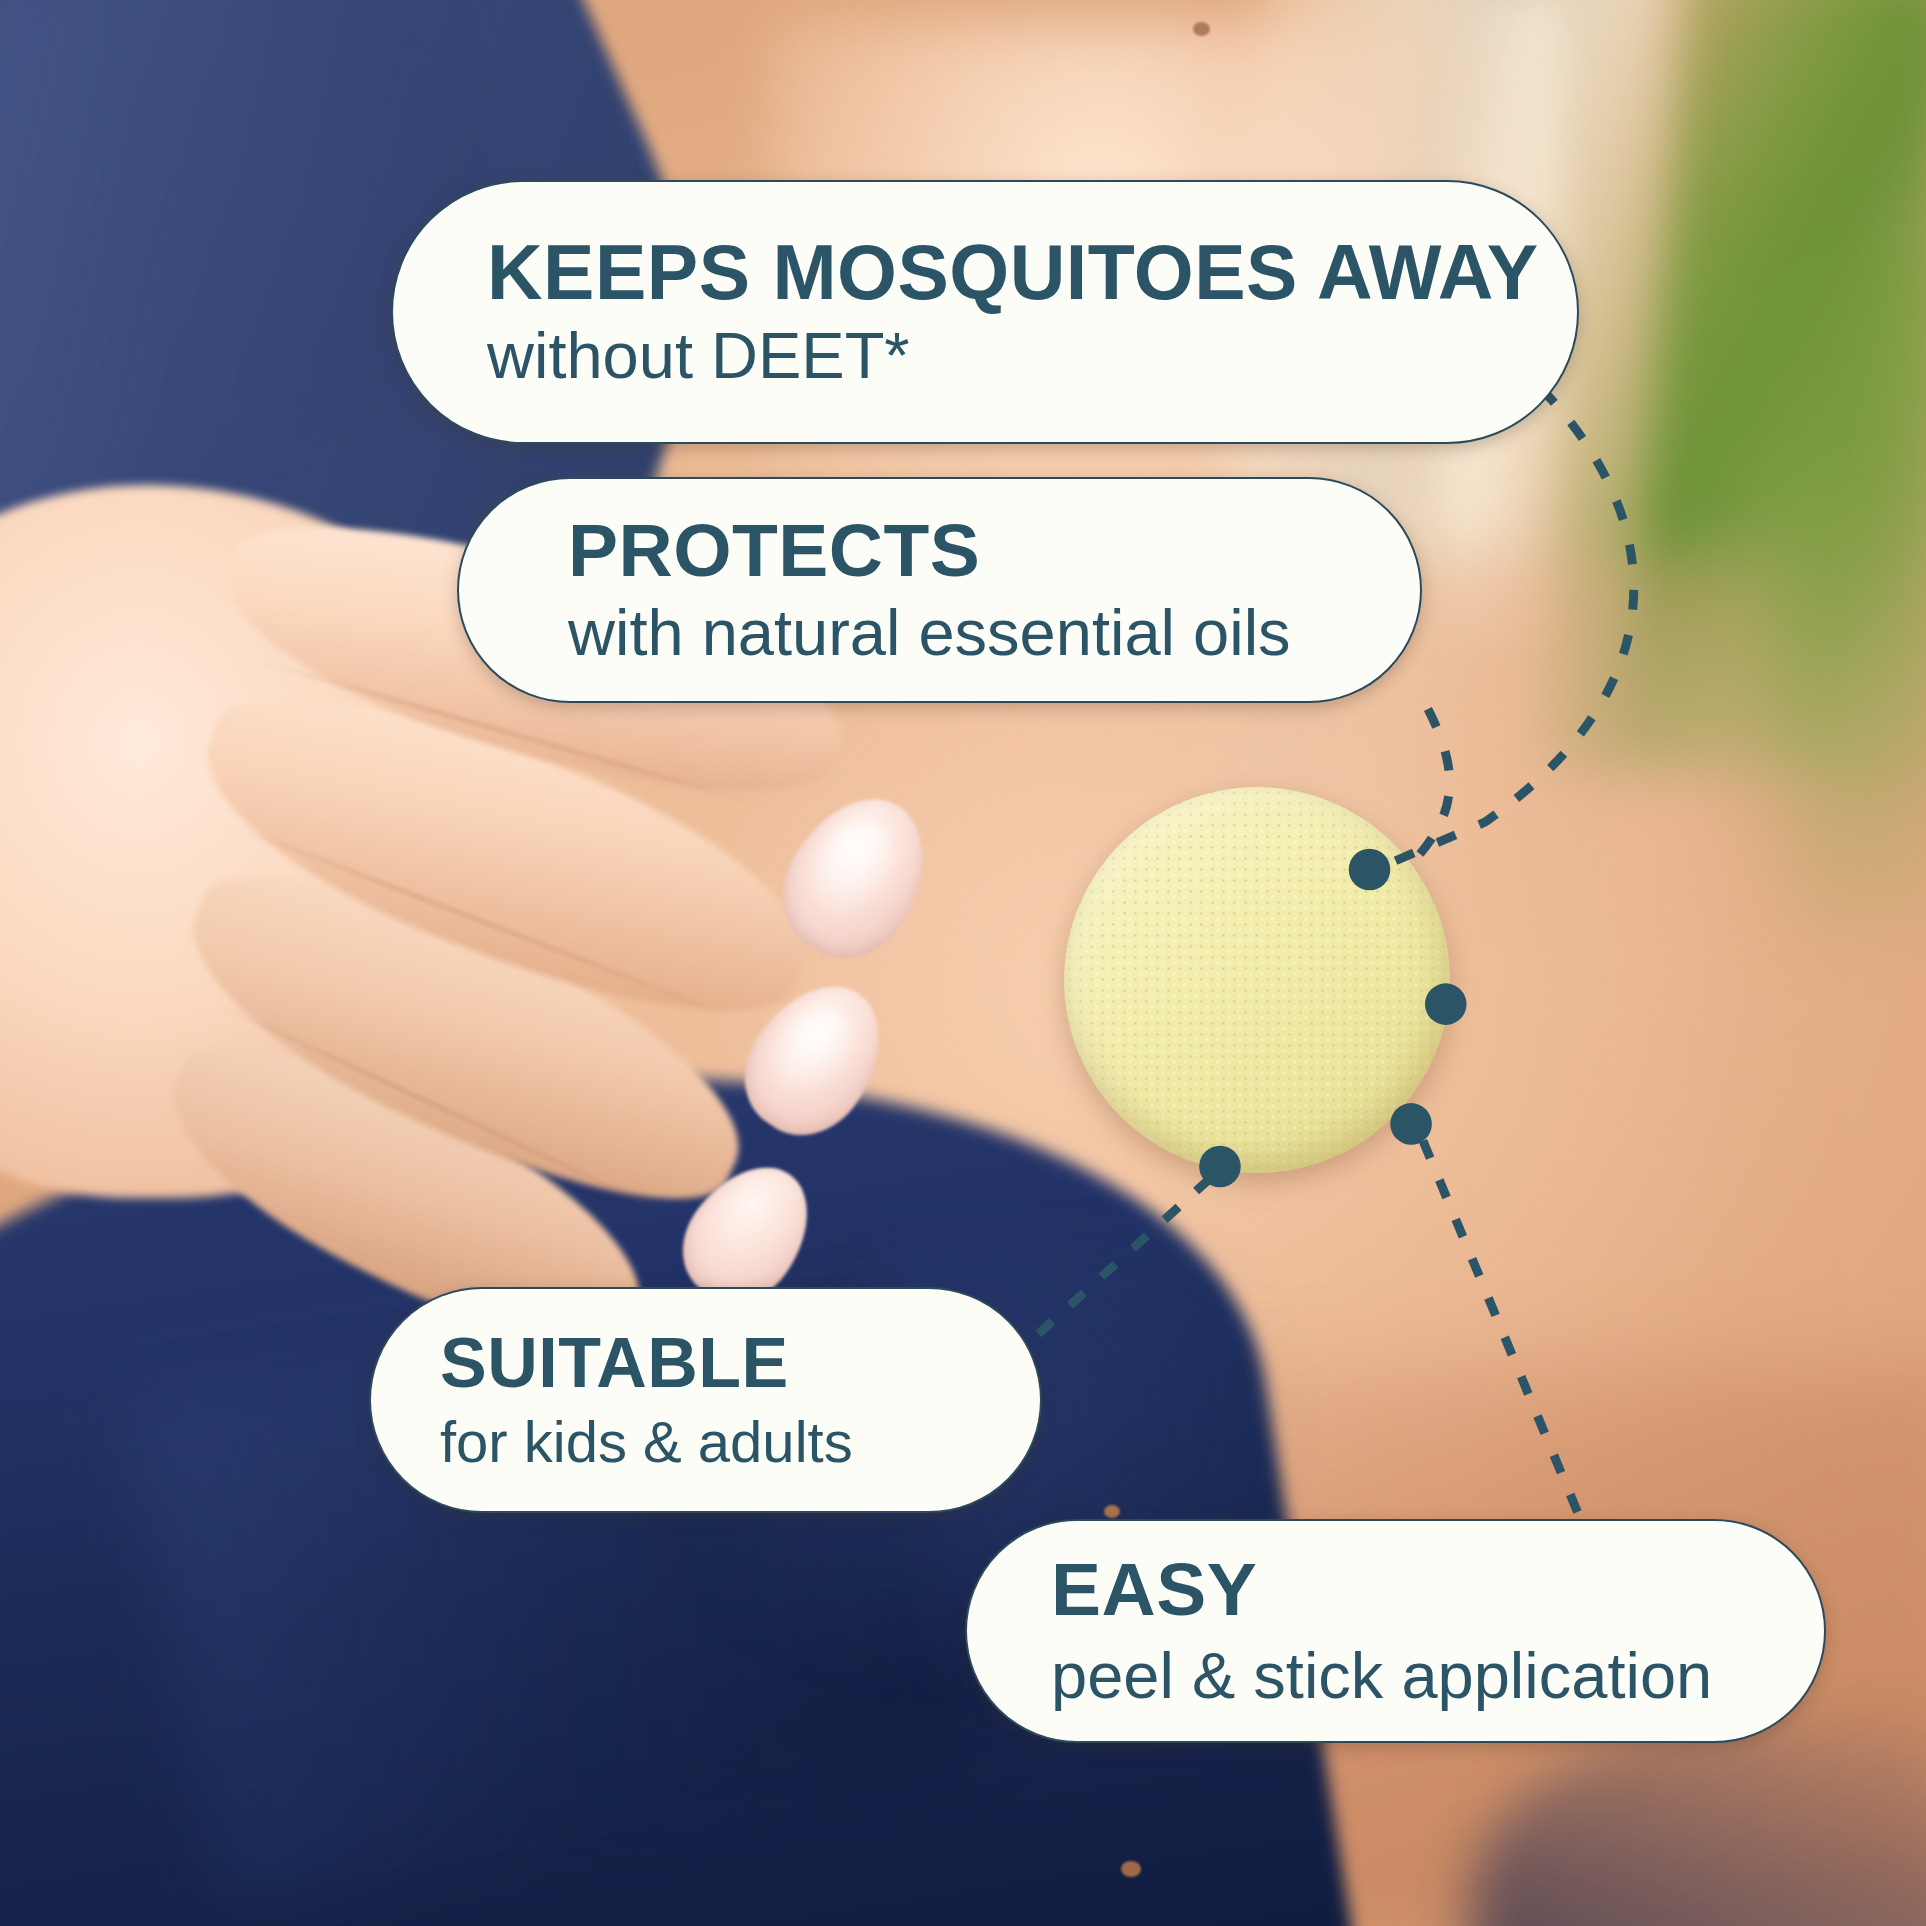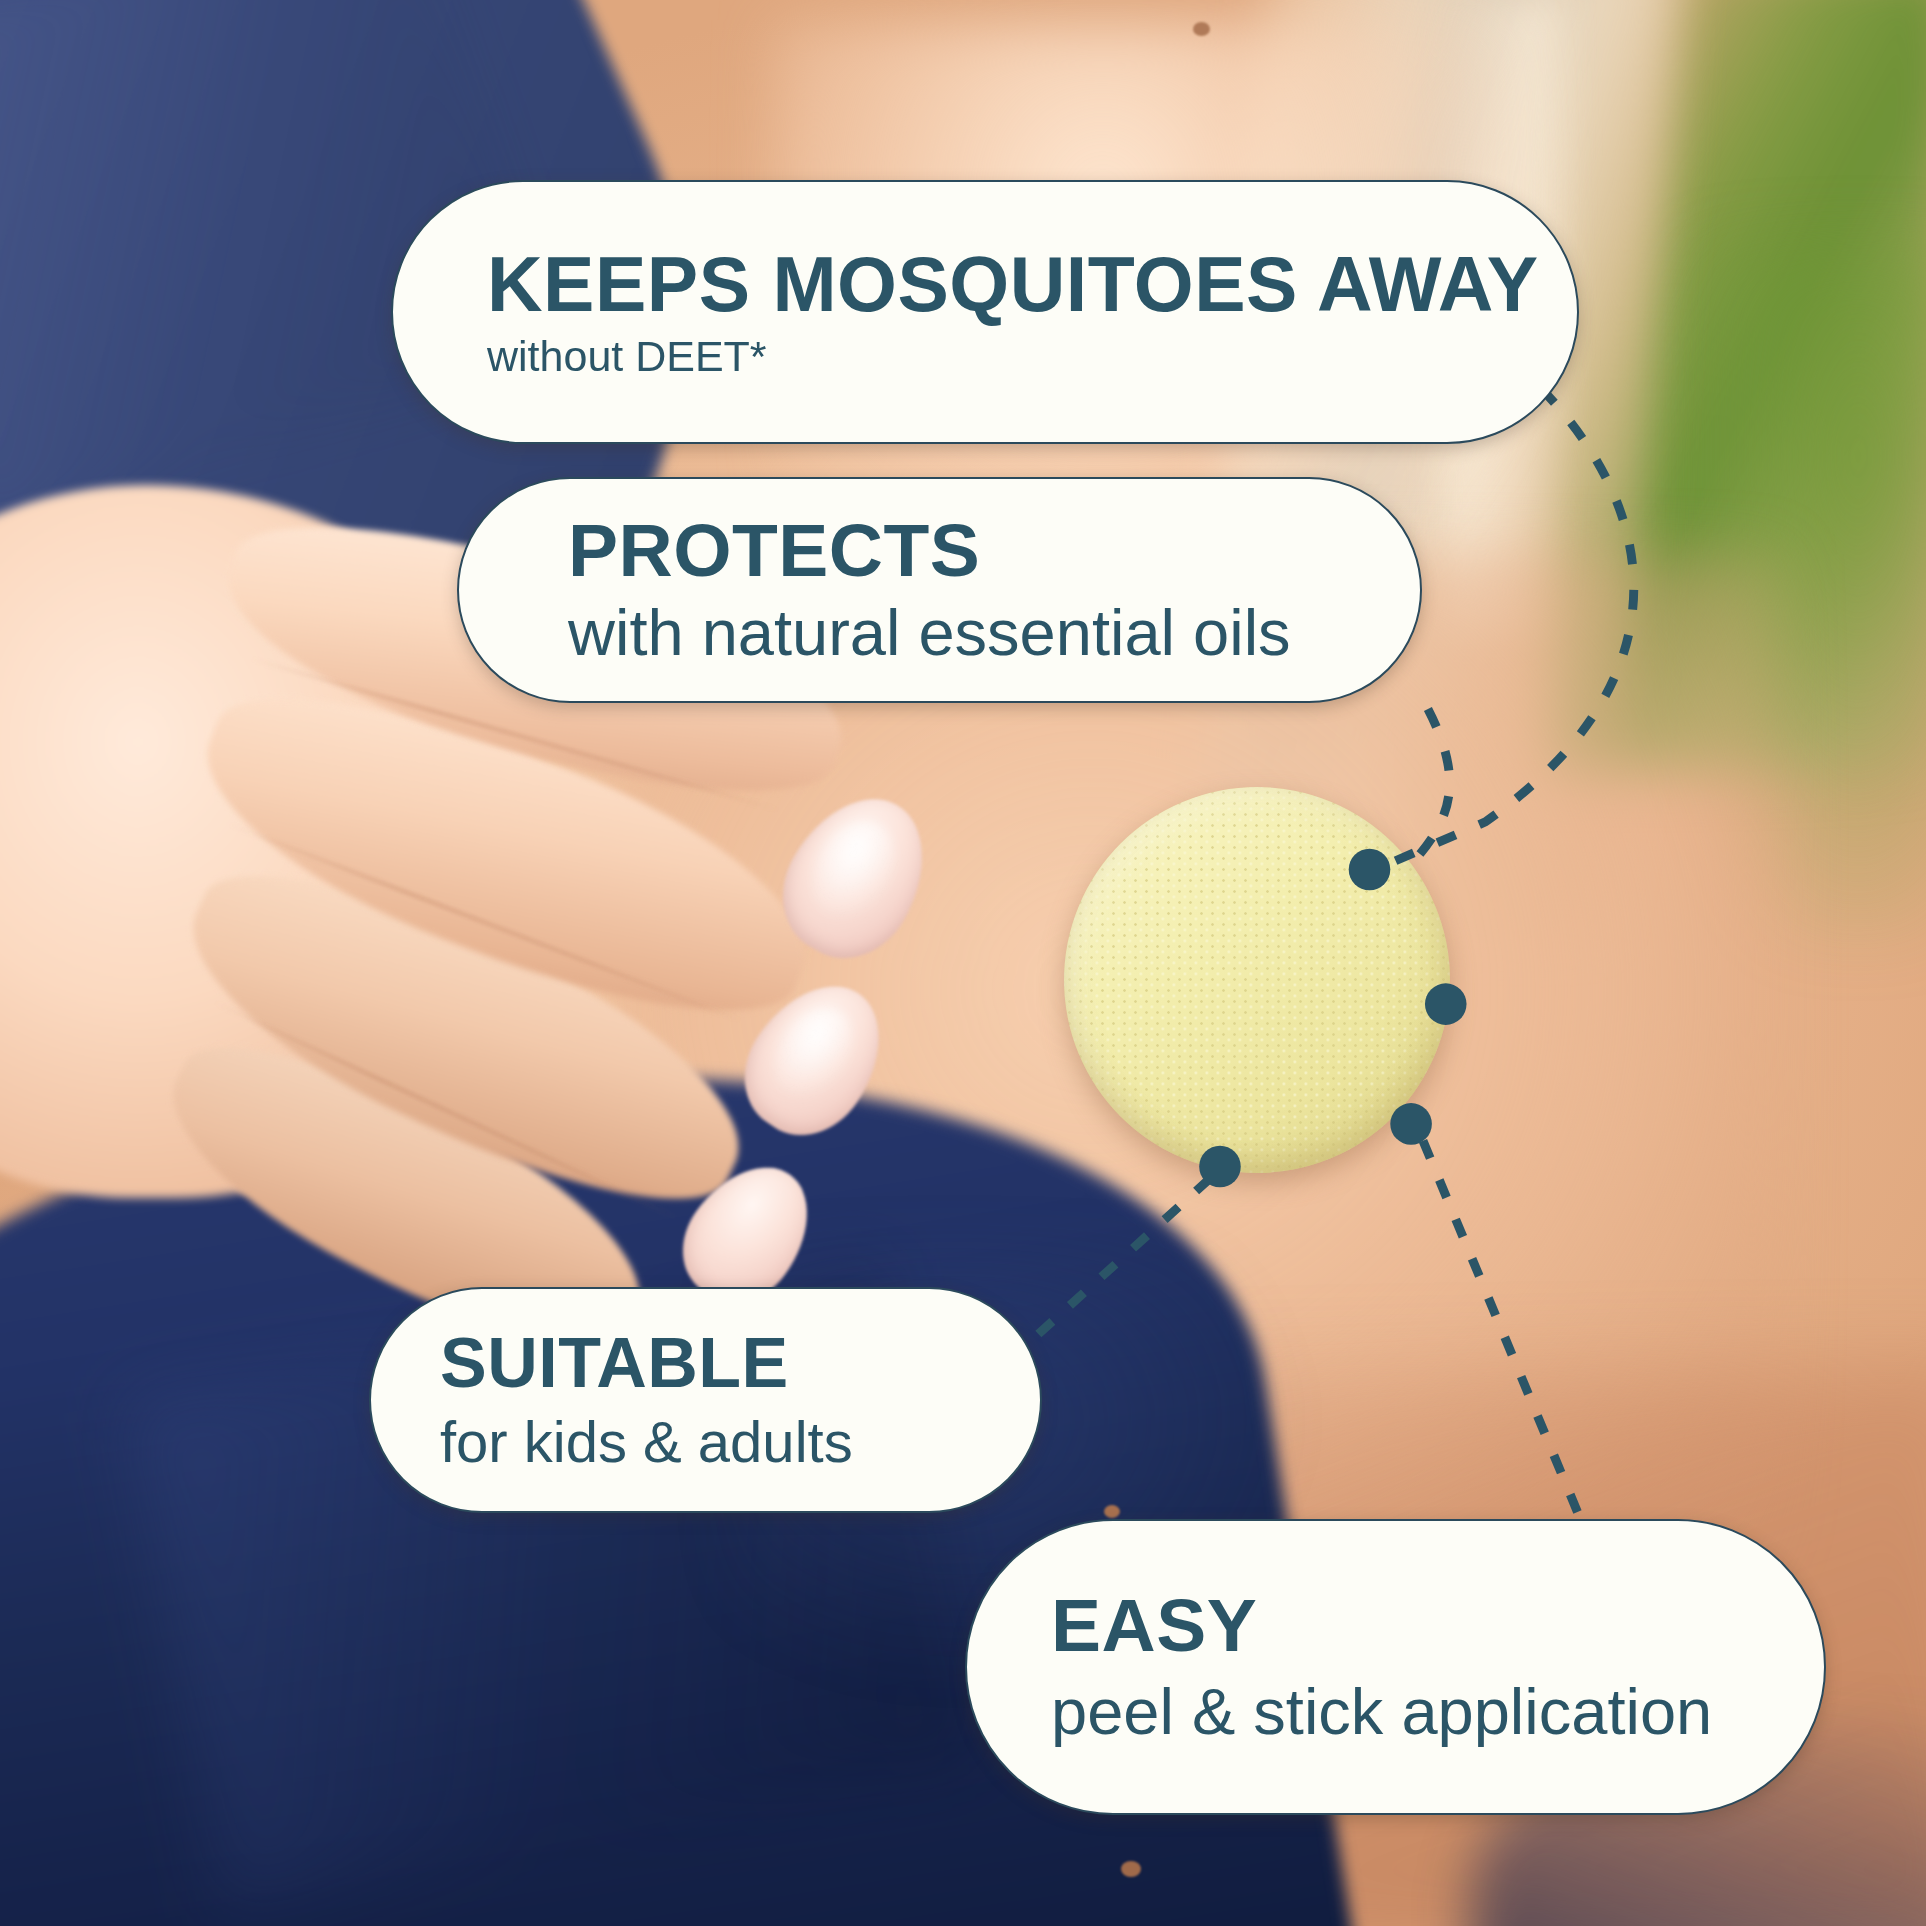--- a/index.html
+++ b/index.html
@@ -259,41 +259,41 @@
     line-height: 1.02;
     white-space: nowrap;
   }
 
   
   #pill-keeps {
     left: 391px; top: 180px; width: 1188px; height: 264px;
     padding-left: 94px;
   }
   #pill-keeps .head { font-size: 77px; }
-  #pill-keeps .sub  { font-size: 43px; margin-top: 12px; }
+  #pill-keeps .sub  { font-size: 65px; margin-top: 12px; }
 
   
   #pill-protects {
     left: 457px; top: 477px; width: 965px; height: 226px;
     padding-left: 109px;
   }
   #pill-protects .head { font-size: 75px; }
   #pill-protects .sub  { font-size: 65px; margin-top: 12px; }
 
   
   #pill-suitable {
     left: 369px; top: 1287px; width: 673px; height: 226px;
     padding-left: 69px;
   }
   #pill-suitable .head { font-size: 70px; }
   #pill-suitable .sub  { font-size: 58px; margin-top: 14px; }
 
   
   #pill-easy {
-    left: 965px; top: 1519px; width: 861px; height: 296px;
+    left: 965px; top: 1519px; width: 861px; height: 224px;
     padding-left: 84px;
   }
   #pill-easy .head { font-size: 75px; }
   #pill-easy .sub  { font-size: 65px; margin-top: 16px; }
 
   
   .mole { position: absolute; border-radius: 50%; filter: blur(1.2px); }
 </style>
 </head>
 <body>

